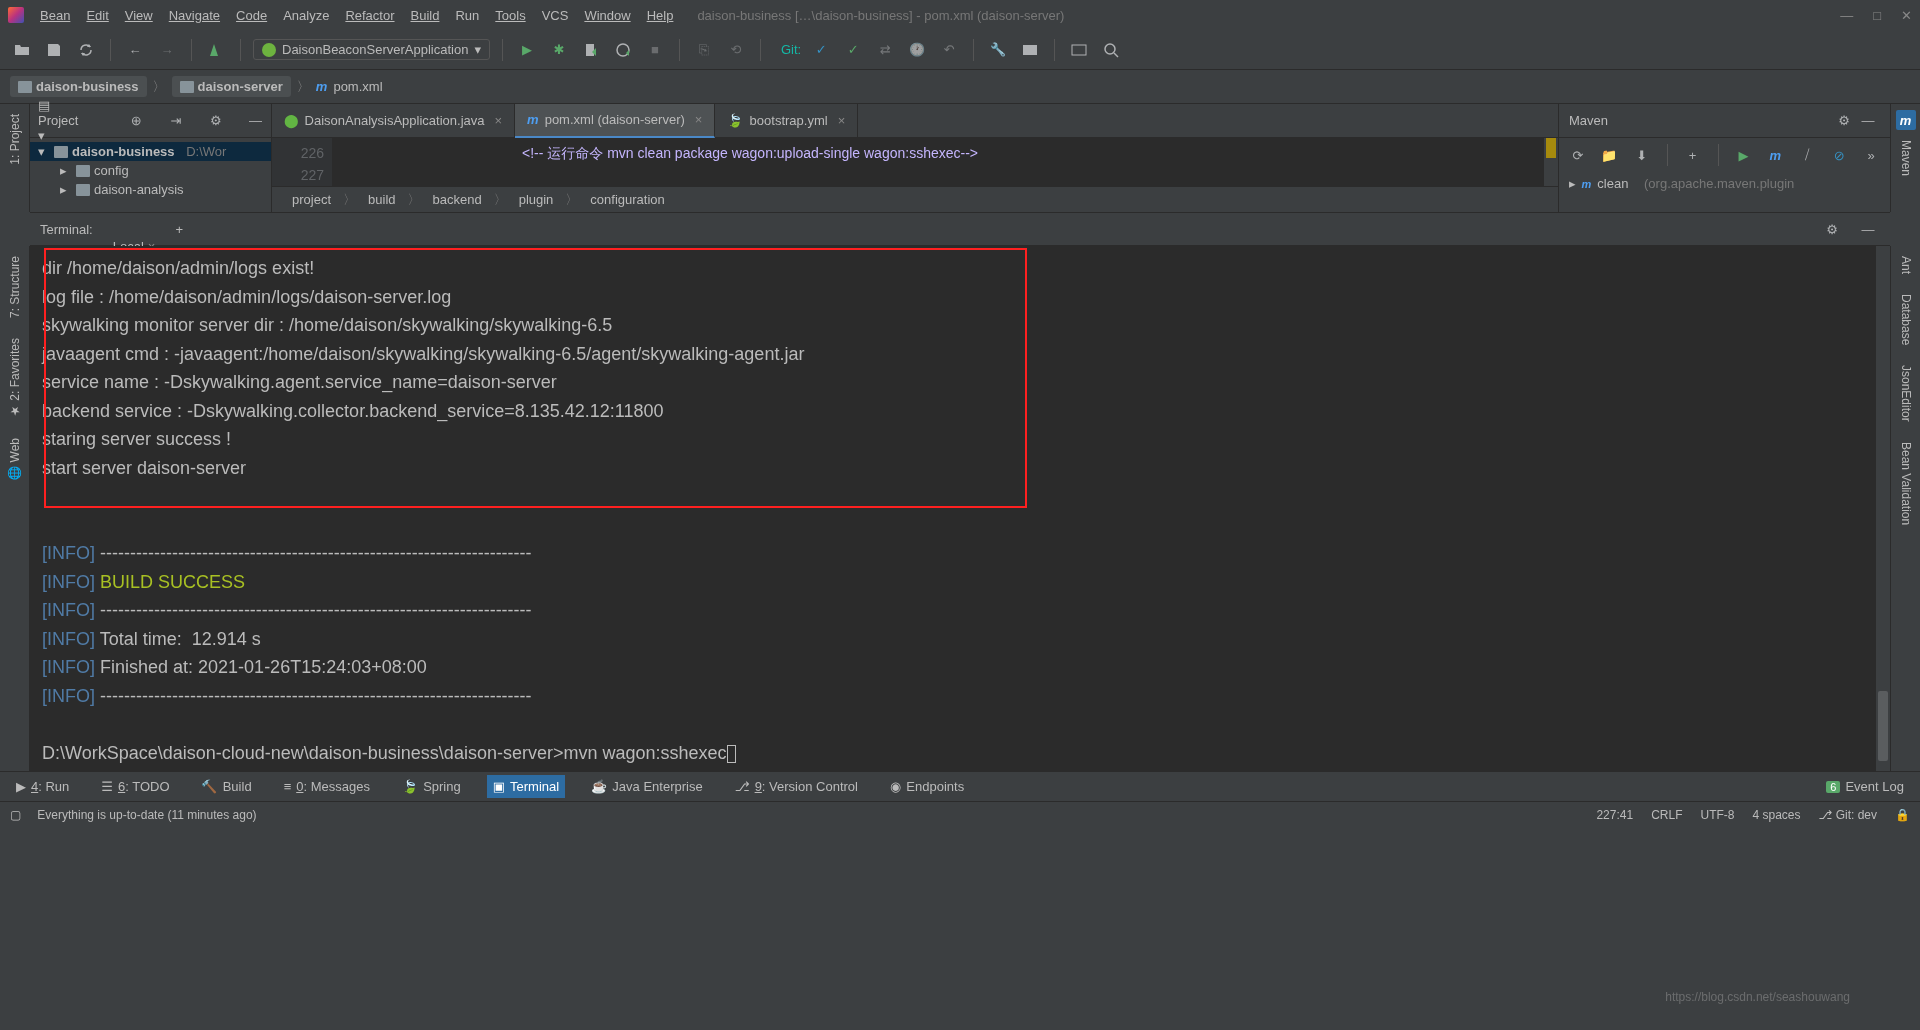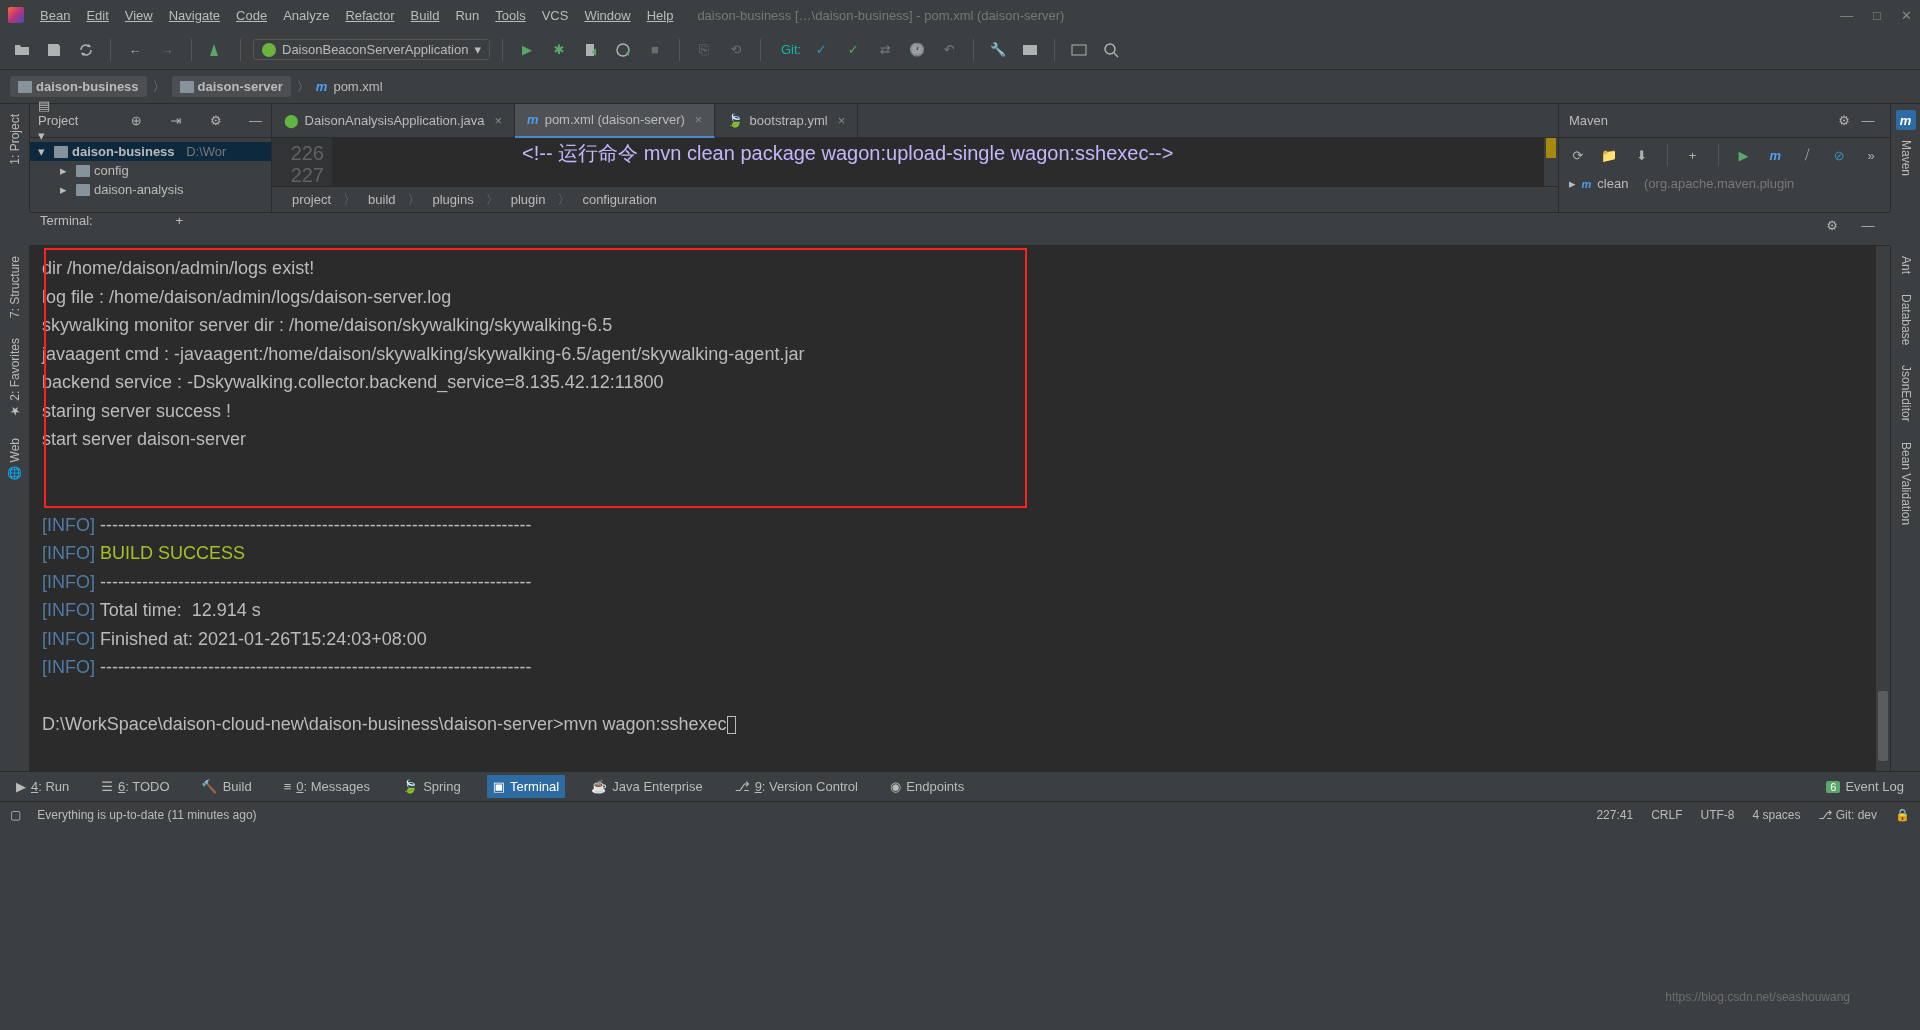--- a/index.html
+++ b/index.html
@@ -37,40 +37,40 @@
 .project-tool .tnode { display:flex; align-items:center; gap:4px; padding:2px 8px; }
 .project-tool .tnode.sel { background:#0d293e; }
 .project-tool .arrow { width:12px; color:#bbb; }
 .project-tool .fico { width:14px; height:12px; background:#87939a; border-radius:1px; }
 
 .editor-area { flex:1; display:flex; flex-direction:column; background:#2b2b2b; }
 .editor-tabs { height:34px; background:#3c3f41; display:flex; align-items:center; border-bottom:1px solid #2b2b2b; }
 .etab { height:34px; display:flex; align-items:center; gap:6px; padding:0 12px; border-right:1px solid #2b2b2b; cursor:pointer; }
 .etab.active { background:#4e5254; border-bottom:2px solid #4a88c7; }
 .etab .cls { color:#888; margin-left:4px; }
-.editor-body { flex:1; display:flex; font-family:"Consolas",monospace; font-size:20px; position:relative; }
+.editor-body { flex:1; display:flex; font-family:"Consolas",monospace; font-size:14px; position:relative; }
 .gutter { width:60px; background:#313335; color:#606366; text-align:right; padding:4px 8px 0 0; line-height:22px; }
 .code-area { flex:1; padding:4px 0 0 10px; color:#c4b5fd; line-height:22px; }
 .scrollbar-v { width:14px; background:#3c3f41; position:relative; }
 .scrollbar-v .thumb { position:absolute; top:0; left:2px; width:10px; height:20px; background:#a68a0d; }
 .code-crumb { height:28px; background:#3c3f41; display:flex; align-items:center; padding:0 20px; gap:12px; color:#bbb; border-top:1px solid #2b2b2b; }
 .code-crumb .sep { color:#777; }
 
 .maven-panel { width:332px; background:#3c3f41; border-left:1px solid #2b2b2b; }
 .maven-panel .header { height:34px; display:flex; align-items:center; padding:0 10px; border-bottom:1px solid #2b2b2b; }
 .maven-panel .header .title { flex:1; }
 .maven-panel .tbar { height:34px; display:flex; align-items:center; padding:0 8px; gap:10px; }
 .maven-panel .tree { padding:4px 10px; }
 .maven-panel .tnode { display:flex; align-items:center; gap:6px; }
 
 .right-gutter { width:30px; background:#3c3f41; border-left:1px solid #2b2b2b; display:flex; flex-direction:column; align-items:center; }
 .right-gutter .tab-v { writing-mode:vertical-rl; padding:10px 4px; color:#bbb; font-size:12px; cursor:pointer; }
 .right-gutter .blue-m { background:#2d6ca2; color:#fff; font-style:italic; font-weight:bold; width:20px; height:20px; display:flex; align-items:center; justify-content:center; border-radius:2px; margin-top:6px; }
 
-.terminal-bar { height:34px; background:#3c3f41; border-top:1px solid #2b2b2b; border-bottom:1px solid #2b2b2b; display:flex; padding:0 10px; gap:12px; margin-left:30px; margin-right:30px; }
+.terminal-bar { height:34px; background:#3c3f41; border-top:1px solid #2b2b2b; border-bottom:1px solid #2b2b2b; display:flex; align-items:center; padding:0 10px; gap:12px; margin-left:30px; margin-right:30px; }
 .terminal-bar .title { color:#bbb; }
 .terminal-bar .ttab { padding:4px 8px; border-bottom:2px solid #4a88c7; display:flex; align-items:center; gap:4px;margin-top:36px; }
 .terminal-bar .plus { color:#bbb; cursor:pointer; }
 .terminal-bar .right { margin-left:auto; display:flex; gap:12px; }
 
 .terminal-wrap { display:flex; }
 .term-left-gutter { width:30px; background:#3c3f41; border-right:1px solid #2b2b2b; display:flex; flex-direction:column; align-items:center; }
 .term-left-gutter .tab-v { writing-mode:vertical-rl; transform:rotate(180deg); padding:10px 4px; color:#bbb; font-size:12px; cursor:pointer; }
 .terminal-body { flex:1; background:#2b2b2b; font-family:"Consolas","Courier New",monospace; font-size:18px; line-height:28.5px; padding:8px 12px; position:relative; height:525px; }
 .terminal-body .redbox { position:absolute; left:14px; top:2px; width:983px; height:260px; border:2px solid #ff2020; pointer-events:none; }
@@ -272,21 +272,21 @@
       </div>
       <div class="scrollbar-v">
           <div class="thumb"></div>
         </div>
     </div>
     <div class="code-crumb">
       <span>project</span>
         <span class="sep">〉</span>
       <span>build</span>
         <span class="sep">〉</span>
-      <span>plugins</span>
+      <span>backend</span>
         <span class="sep">〉</span>
       <span>plugin</span>
         <span class="sep">〉</span>
       <span>configuration</span>
     </div>
   </div>
 
   <div class="maven-panel">
     <div class="header">
       <span class="title">Maven</span>
@@ -335,20 +335,21 @@
     <div class="tab-v">7: Structure</div>
     <div class="tab-v">★ <span>2: Favorites</span></div>
     <div class="tab-v">🌐 <span>Web</span></div>
   </div>
   <div class="terminal-body">
     <div class="redbox"></div>
     <div class="line">dir /home/daison/admin/logs exist!</div>
     <div class="line">log file : /home/daison/admin/logs/daison-server.log</div>
     <div class="line">skywalking monitor server dir : /home/daison/skywalking/skywalking-6.5</div>
     <div class="line">javaagent cmd : -javaagent:/home/daison/skywalking/skywalking-6.5/agent/skywalking-agent.jar</div>
+    <div class="line">service name : -Dskywalking.agent.service_name=daison-server</div>
     <div class="line">backend service : -Dskywalking.collector.backend_service=8.135.42.12:11800</div>
     <div class="line">staring server success !</div>
     <div class="line">start server daison-server</div>
     <div class="line">&nbsp;</div>
     <div class="line">&nbsp;</div>
     <div class="line"><span class="info-tag">[INFO]</span> <span>------------------------------------------------------------------------</span></div>
     <div class="line"><span class="info-tag">[INFO]</span> <span class="build-success">BUILD SUCCESS</span></div>
     <div class="line"><span class="info-tag">[INFO]</span> <span>------------------------------------------------------------------------</span></div>
     <div class="line"><span class="info-tag">[INFO]</span> <span>Total time:  12.914 s</span></div>
     <div class="line"><span class="info-tag">[INFO]</span> <span>Finished at: 2021-01-26T15:24:03+08:00</span></div>

